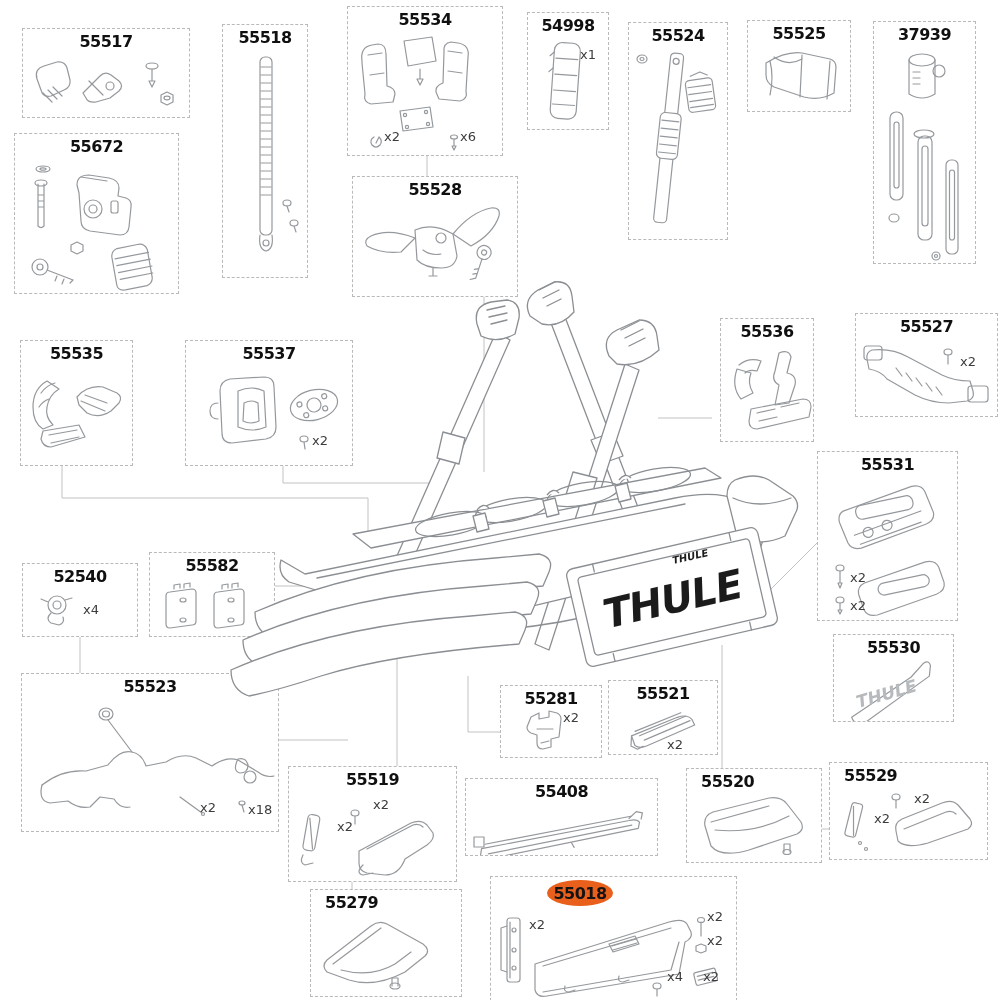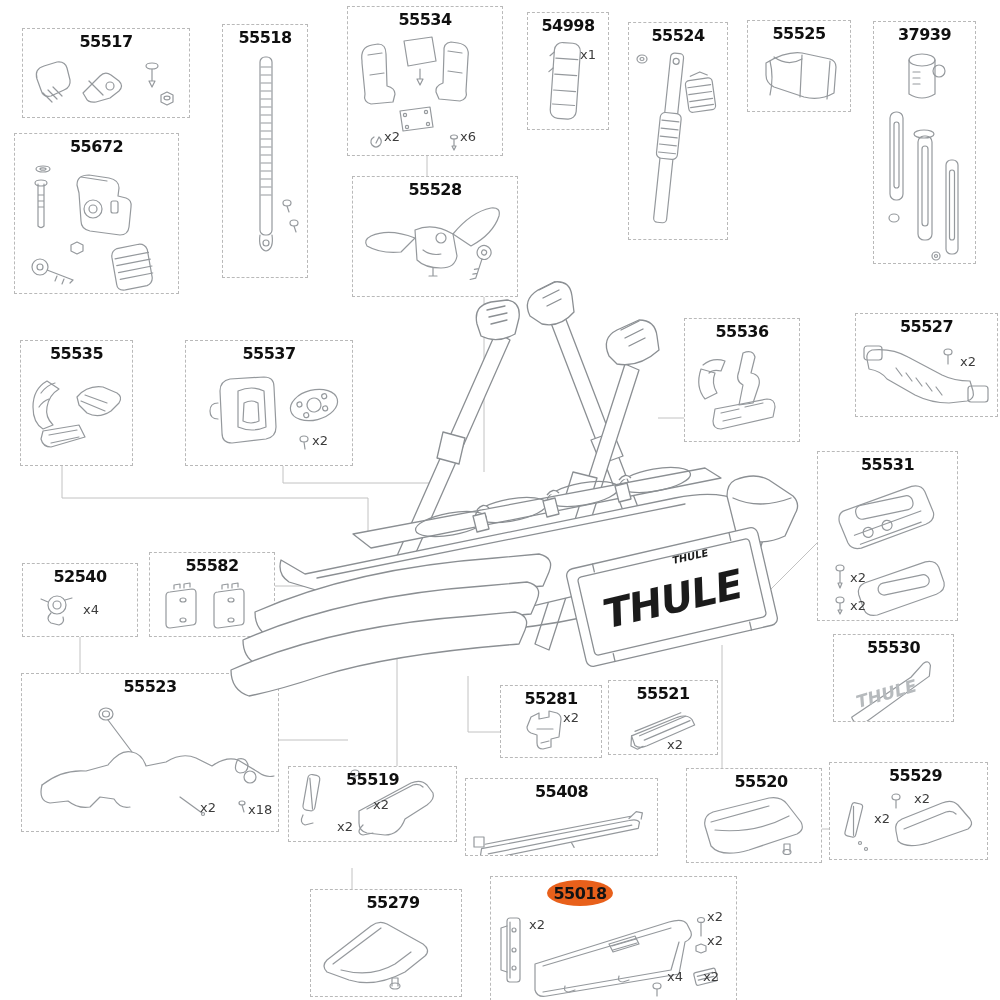--- a/index.html
+++ b/index.html
@@ -1,21 +1,21 @@
 <!DOCTYPE html>
 <html><head>
 <meta charset="utf-8">
 <style>
   html,body{margin:0;padding:0;background:#fff;}
   #canvas{position:relative;width:1000px;height:1000px;background:#fff;overflow:hidden;
           font-family:"DejaVu Sans","Liberation Sans",sans-serif;}
   .pbox{position:absolute;border:1px dashed #b9b9b9;background:#fff;box-sizing:border-box;}
   .pnum{position:relative;z-index:2;margin-top:3px;text-align:center;
         font-weight:bold;font-size:16px;letter-spacing:-0.5px;color:#101010;}
-  .pnum.left{text-align:center;padding-left:14px;}
+  .pnum.left{text-align:left;padding-left:14px;}
   .qty{position:absolute;z-index:2;font-size:13px;color:#3c3c3c;}
   .art{position:absolute;left:0;bottom:0;z-index:1;}
   .s{fill:none;stroke:#95999d;stroke-width:1.2;stroke-linecap:round;stroke-linejoin:round;}
   .sf{fill:#fff;stroke:#95999d;stroke-width:1.2;stroke-linejoin:round;}
   .rk{fill:none;stroke:#8b8f93;stroke-width:1.3;stroke-linecap:round;stroke-linejoin:round;}
   .rkf{fill:#fff;stroke:#8b8f93;stroke-width:1.3;stroke-linejoin:round;}
   .lead{fill:none;stroke:#c2c2c2;stroke-width:1;}
   .plate-logo{font-weight:bold;font-style:italic;font-size:40px;letter-spacing:-1px;fill:#1b1b1b;}
   .plate-logo-sm{font-weight:bold;font-style:italic;font-size:10px;fill:#1b1b1b;}
   .badge-logo{font-weight:bold;font-style:italic;font-size:17px;fill:#b6babd;}
@@ -275,21 +275,21 @@
         <circle class="s" cx="114" cy="36" r="2.5"></circle>
           <circle class="s" cx="140" cy="34" r="2.5"></circle>
         <circle class="s" cx="118" cy="48" r="2.5"></circle>
           <circle class="s" cx="138" cy="46" r="2.5"></circle>
       </g>
       <ellipse class="s" cx="118" cy="74" rx="4" ry="3"></ellipse>
         <path class="s" d="M118,77 l1,7"></path>
     </svg>
   </div>
 
-  <div class="pbox" style="left:684px;top:318px;width:116px;height:124px">
+  <div class="pbox" style="left:720px;top:318px;width:94px;height:124px">
     <div class="pnum">55536</div>
     <svg class="art" width="115" height="96">
       <path class="s" d="M16,24 q-6,18 4,30 l12,-6 q-6,-10 -2,-20 z"></path>
       <path class="s" d="M18,20 q10,-8 22,-4 l-4,10 q-8,-2 -12,2"></path>
       <path class="s" d="M58,8 q10,-4 12,4 l-4,16 q10,2 8,12 l-6,18 -14,2 4,-20 q-8,-4 -4,-14 z"></path>
       <path class="s" d="M30,64 l52,-10 q8,0 8,8 l-2,10 -52,12 q-8,0 -8,-8 z"></path>
       <path class="s" d="M36,68 l18,-4 M60,62 l18,-4 M38,76 l18,-4"></path>
     </svg>
   </div>
 
@@ -401,21 +401,21 @@
     <span class="qty" style="left:58px;top:56px">x2</span>
     <svg class="art" width="106" height="50">
       <g transform="rotate(-8 50 26)">
         <path class="s" d="M22,28 l48,-12 q10,-2 14,4 l2,6 -50,14 q-8,2 -12,-2 z"></path>
         <path class="s" d="M26,24 l48,-12 M30,29 l48,-13 M34,34 l48,-13"></path>
         <path class="s" d="M22,28 l-2,10 6,4 6,-2"></path>
       </g>
     </svg>
   </div>
 
-  <div class="pbox" style="left:288px;top:766px;width:169px;height:76px">
+  <div class="pbox" style="left:288px;top:766px;width:169px;height:116px">
     <div class="pnum">55519</div>
     <span class="qty" style="left:84px;top:30px">x2</span>
     <span class="qty" style="left:48px;top:52px">x2</span>
     <svg class="art" width="165" height="78">
       <g transform="rotate(10 24 32)">
         <rect class="s" x="16" y="12" width="12" height="36" rx="4"></rect>
         <path class="s" d="M18,16 l8,30"></path>
       </g>
       <path class="s" d="M14,52 q-4,8 2,10 l8,-2"></path>
       <ellipse class="s" cx="66" cy="10" rx="4" ry="3"></ellipse>

